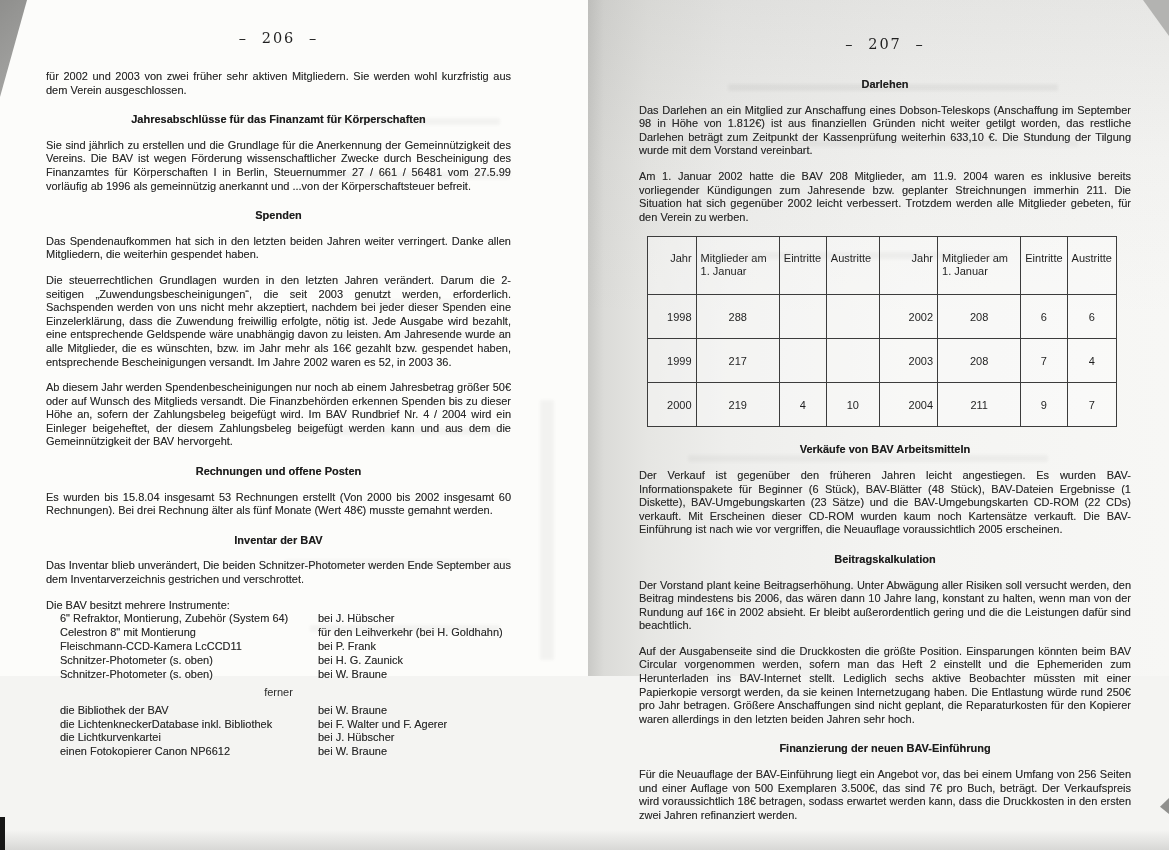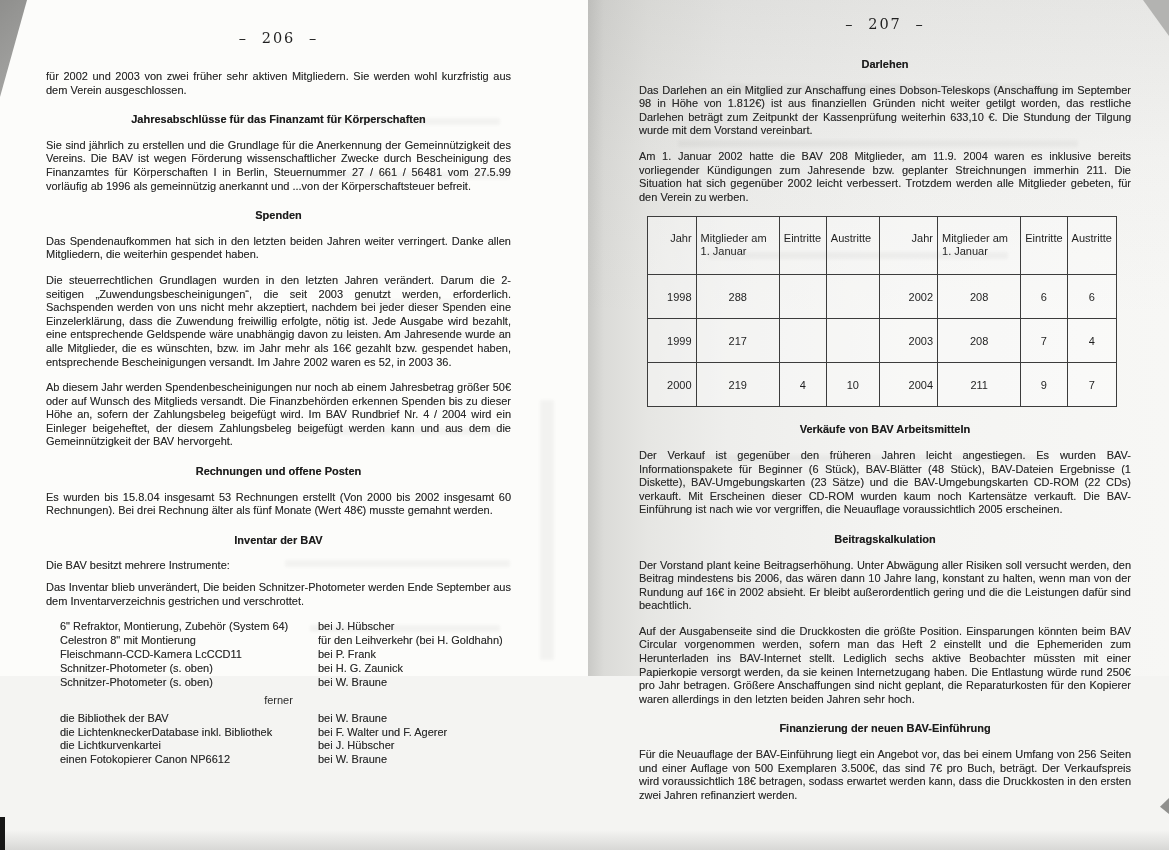--- a/index.html
+++ b/index.html
@@ -15,29 +15,29 @@
     left:588px; width:581px;
     background:linear-gradient(to right,#c9c9c6 0px,#dbdbd8 16px,#e6e6e3 60px,#eeeeec 140px,#f4f4f2 320px,#f7f7f5 581px);
   }
   .page-right::before {
     content:""; position:absolute; inset:0; pointer-events:none;
     background:linear-gradient(to bottom, rgba(90,90,88,0.10), rgba(90,90,88,0.03) 160px, rgba(90,90,88,0) 320px);
   }
   
   .content { position:absolute; }
   .content-left  { left:46px; top:30px; width:465px; }
-  .content-right { left:51px; top:16px; width:492px; }
+  .content-right { left:51px; top:36px; width:492px; }
   
   .page-num {
     text-align:center; font-family:"DejaVu Serif", serif;
     font-size:14.5px; letter-spacing:2px; word-spacing:7px;
     color:#1f1f1f; margin:0 0 24px 0;
   }
   p, .line {
-    margin:8px 0 12px 0; font-size:11px; line-height:13.6px;
+    margin:0 0 12px 0; font-size:11px; line-height:13.6px;
     text-align:justify; text-shadow:0 0 0.3px rgba(40,40,40,0.45);
   }
   h3 {
     margin:16px 0 12px 0; font-size:11px; line-height:13.6px;
     font-weight:bold; color:#1d1d1d; text-shadow:0 0 0.3px rgba(20,20,20,0.5);text-align:center;
   }
   h3.first { margin-top:14px; }
   .inv {
     margin:0 0 0 14px; display:grid; grid-template-columns:258px 1fr;
     font-size:11px; line-height:13.9px; text-shadow:0 0 0.3px rgba(40,40,40,0.45);
@@ -95,23 +95,23 @@
 
       <h3>Spenden</h3>
       <p>Das Spendenaufkommen hat sich in den letzten beiden Jahren weiter verringert. Danke allen Mitgliedern, die weiterhin gespendet haben.</p>
       <p>Die steuerrechtlichen Grundlagen wurden in den letzten Jahren verändert. Darum die 2-seitigen „Zuwendungsbescheinigungen“, die seit 2003 genutzt werden, erforderlich. Sachspenden werden von uns nicht mehr akzeptiert, nachdem bei jeder dieser Spenden eine Einzelerklärung, dass die Zuwendung freiwillig erfolgte, nötig ist. Jede Ausgabe wird bezahlt, eine entsprechende Geldspende wäre unabhängig davon zu leisten. Am Jahresende wurde an alle Mitglieder, die es wünschten, bzw. im Jahr mehr als 16€ gezahlt bzw. gespendet haben, entsprechende Bescheinigungen versandt. Im Jahre 2002 waren es 52, in 2003  36.</p>
       <p>Ab diesem Jahr werden Spendenbescheinigungen nur noch ab einem Jahresbetrag größer 50€ oder auf Wunsch des Mitglieds versandt. Die Finanzbehörden erkennen Spenden bis zu dieser Höhe an, sofern der Zahlungsbeleg beigefügt wird. Im BAV Rundbrief Nr. 4 / 2004 wird ein Einleger beigeheftet, der diesem Zahlungsbeleg beigefügt werden kann und aus dem die Gemeinnützigkeit der BAV hervorgeht.</p>
 
       <h3>Rechnungen und offene Posten</h3>
       <p>Es wurden bis 15.8.04 insgesamt 53 Rechnungen erstellt (Von 2000 bis 2002 insgesamt 60 Rechnungen). Bei drei Rechnung älter als fünf Monate (Wert 48€) musste gemahnt werden.</p>
 
       <h3>Inventar der BAV</h3>
+      <p>Das Inventar blieb unverändert, Die beiden Schnitzer-Photometer werden Ende September aus dem Inventarverzeichnis gestrichen und verschrottet.</p>
+
       <p style="margin-bottom:0;">Die BAV besitzt mehrere Instrumente:</p>
-
-      <p>Das Inventar blieb unverändert, Die beiden Schnitzer-Photometer werden Ende September aus dem Inventarverzeichnis gestrichen und verschrottet.</p>
       <div class="inv">
         <span>6" Refraktor, Montierung, Zubehör (System 64)</span>
           <span>bei J. Hübscher</span>
         <span>Celestron 8" mit Montierung</span>
           <span>für den Leihverkehr (bei H. Goldhahn)</span>
         <span>Fleischmann-CCD-Kamera LcCCD11</span>
           <span>bei P. Frank</span>
         <span>Schnitzer-Photometer (s. oben)</span>
           <span>bei H. G. Zaunick</span>
         <span>Schnitzer-Photometer (s. oben)</span>

